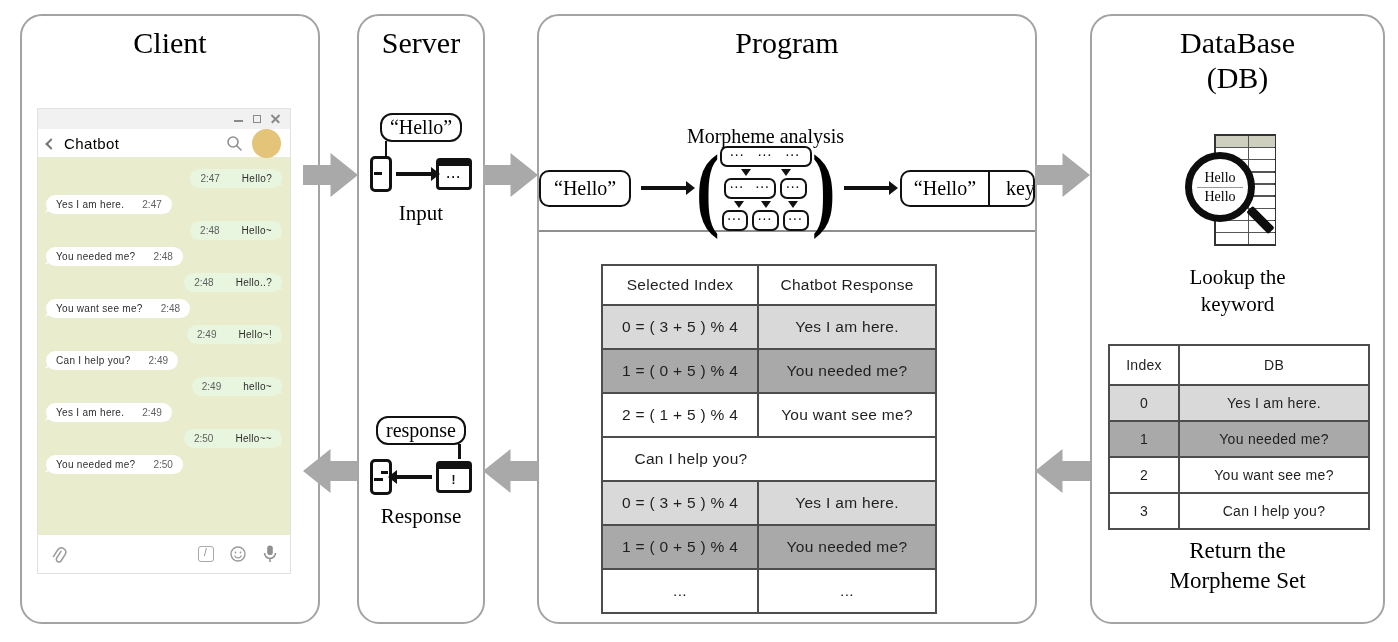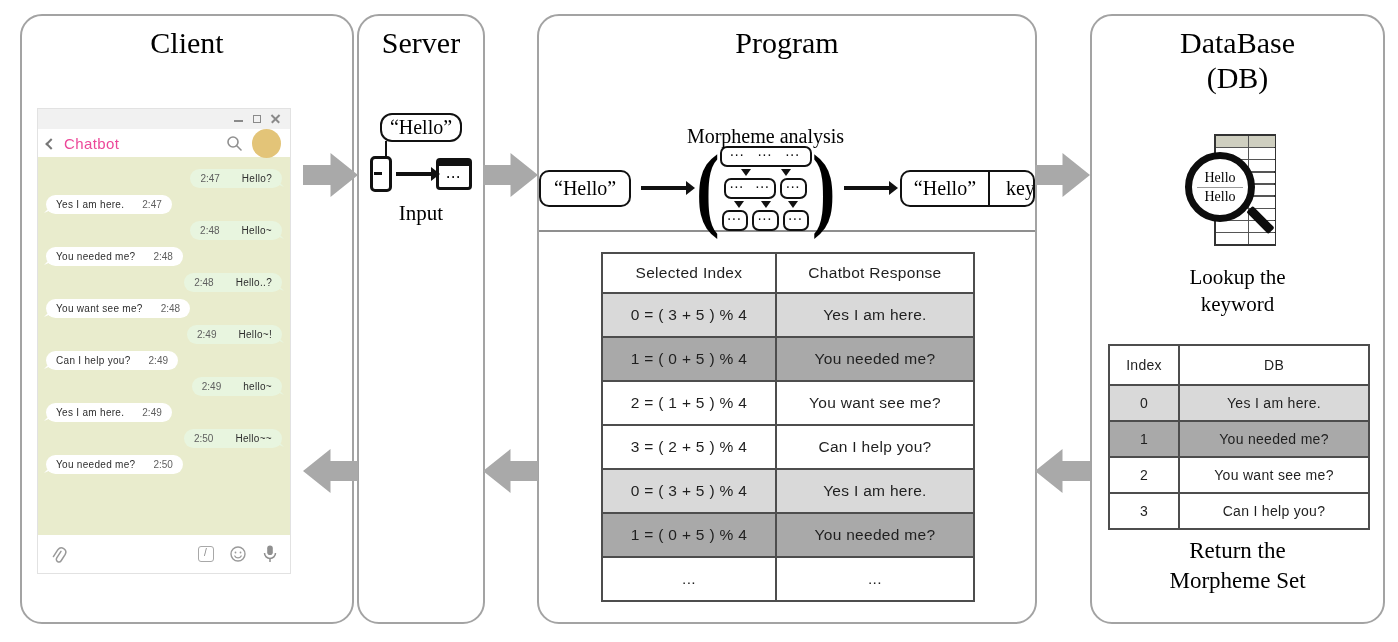--- a/index.html
+++ b/index.html
@@ -4,34 +4,34 @@
 <style>
   :root{
     --panel-border:#a3a3a3; --arrow:#a9a9a9; --chat-bg:#e9eccd; --bubble-green:#e8f5df;
     --avatar:#e3c478; --row-light:#d9d9d9; --row-dark:#a9a9a9; --tborder:#4d4d4d;
   }
   *{box-sizing:border-box;}
   body{margin:0;background:#fff;font-family:"Liberation Sans",sans-serif;}
   .canvas{position:relative;width:1398px;height:642px;background:#fff;overflow:hidden;}
 
   .panel{position:absolute;top:14px;height:610px;background:#fff;border:2px solid var(--panel-border);border-radius:22px;}
-  .client{left:20px;width:334px}.server{left:357px;width:128px}.program{left:537px;width:500px}.db{left:1090px;width:295px}
+  .client{left:20px;width:300px}.server{left:357px;width:128px}.program{left:537px;width:500px}.db{left:1090px;width:295px}
   .ptitle{margin:0;text-align:center;font-family:"Liberation Serif",serif;font-weight:400;font-size:30px;color:#000;padding-top:10px;line-height:1.15;}
 
   
   .chat-window{position:absolute;left:15px;top:92px;width:254px;border:1px solid #e2e2e2;background:#fff;}
   .titlebar{height:20px;background:#f1f1f1;display:flex;justify-content:flex-end;align-items:center;gap:10px;padding-right:9px;}
   .tb-min{width:9px;height:2px;background:#8a8a8a;margin-top:4px;}
   .tb-max{width:8px;height:8px;border:1.5px solid #8a8a8a;}
   .tb-close{position:relative;width:10px;height:10px;}
   .tb-close::before,.tb-close::after{content:"";position:absolute;left:-1px;top:4px;width:11px;height:1.5px;background:#8a8a8a;}
   .tb-close::before{transform:rotate(45deg);}.tb-close::after{transform:rotate(-45deg);}
   .chat-header{height:28px;display:flex;align-items:center;gap:9px;padding:0 9px;background:#fff;}
   .back{width:8px;height:8px;border-left:2px solid #777;border-bottom:2px solid #777;transform:rotate(45deg);margin-top:1px;}
-  .chat-title{font-size:15px;color:#ec4899;letter-spacing:.4px;}
+  .chat-title{font-size:15px;color:#000000;letter-spacing:.4px;}
   .spacer{flex:1;}
   .avatar{width:29px;height:29px;border-radius:50%;background:var(--avatar);flex:none;}
   .chat-body{height:378px;background:var(--chat-bg);padding:12px 8px 0;display:flex;flex-direction:column;gap:7px;overflow:hidden;}
   .msg-row{display:flex;}
   .msg-row.right{justify-content:flex-end;}
   .bubble{display:flex;align-items:flex-end;border-radius:11px;padding:4px 10px;position:relative;}
   .bubble.right{background:var(--bubble-green);gap:22px;}
   .bubble.left{background:#fff;gap:18px;}
   .bubble.right::after{content:"";position:absolute;right:-2px;bottom:1px;width:8px;height:8px;background:var(--bubble-green);clip-path:polygon(0 0,100% 100%,0 55%);}
   .bubble.left::after{content:"";position:absolute;left:-2px;bottom:1px;width:8px;height:8px;background:#fff;clip-path:polygon(100% 0,0 100%,100% 55%);}
@@ -76,21 +76,21 @@
   .mbox.pair{word-spacing:7px;}
   .arrows2{gap:30px;margin:1px 0;}
   .arrows3{gap:17px;margin:1px 0;}
   .tri{width:0;height:0;border-left:5px solid transparent;border-right:5px solid transparent;border-top:7px solid #111;}
   .split-box{display:flex;border:2.5px solid #111;border-radius:10px;overflow:hidden;background:#fff;font-family:"Liberation Serif",serif;font-size:20px;color:#000;white-space:nowrap;}
   .split-l{padding:5px 12px;border-right:2.5px solid #111;}
   .split-r{padding:5px 16px;}
 
   
   .dtable-box{position:absolute;border:2px solid var(--tborder);background:#fff;color:#1f1f1f;}
-  .ptable{left:62px;top:236px;width:374px;font-size:15.5px;}
+  .ptable{left:62px;top:248px;width:336px;font-size:15.5px;}
   .trow{display:flex;border-top:2px solid var(--tborder);height:44px;}
   .trow.head{border-top:none;height:38px;}
   .tcell{display:flex;align-items:center;justify-content:center;letter-spacing:.3px;}
   .ptable .c1{width:47%;border-right:2px solid var(--tborder);}
   .ptable .c2{width:53%;}
   .row-light{background:var(--row-light);}
   .row-dark{background:var(--row-dark);}
   .dtable{left:16px;top:328px;width:262px;font-size:14px;}
   .dtable .trow{height:36px;}
   .dtable .trow.head{height:38px;}
@@ -250,20 +250,38 @@
           </div>
         <div class="conn r"></div>
         <div class="winicon">
           <div class="bar"></div>
           <div class="wbody">···</div>
         </div>
       </div>
       <div class="flow-label">Input</div>
     </div>
 
+    <div class="flow-group response-group">
+      <div class="speech-bubble">
+        <span>response</span>
+        <i class="tail tail-right"></i>
+      </div>
+      <div class="icon-row">
+        <div class="device">
+            <i class="dash d2a"></i>
+            <i class="dash d2b"></i>
+          </div>
+        <div class="conn l"></div>
+        <div class="winicon">
+          <div class="bar"></div>
+          <div class="wbody">!</div>
+        </div>
+      </div>
+      <div class="flow-label">Response</div>
+    </div>
   </section>
 
   <section class="panel program">
     <h2 class="ptitle">Program</h2>
     <div class="divider"></div>
 
     <div class="prog-flow">
       <div class="round-box">“Hello”</div>
       <div class="conn r long"></div>
       <div class="morpheme">
@@ -311,21 +329,20 @@
           </div>
           <div class="trow row-dark">
             <div class="tcell c1">1 = ( 0 + 5 ) % 4</div>
             <div class="tcell c2">You needed me?</div>
           </div>
           <div class="trow">
             <div class="tcell c1">2 = ( 1 + 5 ) % 4</div>
             <div class="tcell c2">You want see me?</div>
           </div>
           <div class="trow">
-            <div class="tcell c1">3 = ( 2 + 5 ) % 4</div>
             <div class="tcell c2">Can I help you?</div>
           </div>
           <div class="trow row-light">
             <div class="tcell c1">0 = ( 3 + 5 ) % 4</div>
             <div class="tcell c2">Yes I am here.</div>
           </div>
           <div class="trow row-dark">
             <div class="tcell c1">1 = ( 0 + 5 ) % 4</div>
             <div class="tcell c2">You needed me?</div>
           </div>

